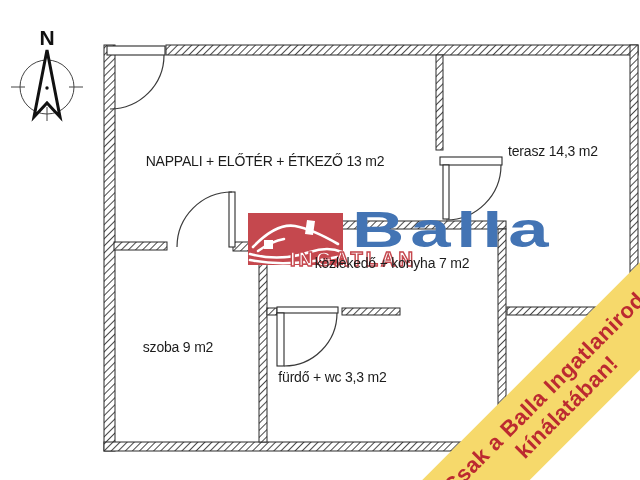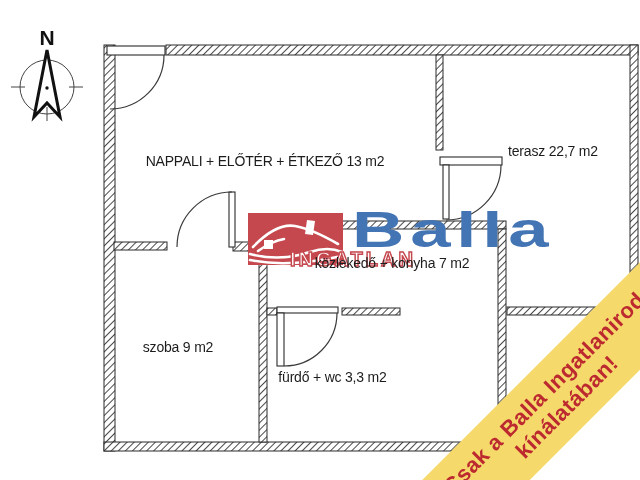--- a/index.html
+++ b/index.html
@@ -107,21 +107,21 @@
 
       <rect class="door" x="277" y="307" width="61" height="6"></rect>
       <rect class="door" x="277" y="313" width="7" height="53"></rect>
       <path class="swing" d="M284,366 A53,53 0 0 0 337,313"></path>
     </g>
   </svg>
 
   <div class="compass-n">N</div>
 
   <div class="room-label caps" style="left:265px;top:111px;">NAPPALI + ELŐTÉR + ÉTKEZŐ 13 m2</div>
-  <div class="room-label" style="left:553px;top:143px;">terasz 22,7 m2</div>
+  <div class="room-label" style="left:553px;top:143px;">terasz 14,3 m2</div>
   <div class="room-label over-logo" style="left:392px;top:255px;">közlekedő + konyha 7 m2</div>
   <div class="room-label" style="left:178px;top:339px;">szoba 9 m2</div>
   <div class="room-label" style="left:320px;top:369px;padding-left:25px;">fürdő + wc 3,3 m2</div>
 
   <div class="logo">
     <div class="logo-box">
       <svg width="95" height="52" viewBox="0 0 95 52">
         <g fill="none" stroke="#ffffff" stroke-width="2.6" stroke-linecap="round">
           <path d="M5,34 Q28,10 47,13 Q64,16 90,31"></path>
           <path d="M10,38 Q24,28 36,26"></path>

